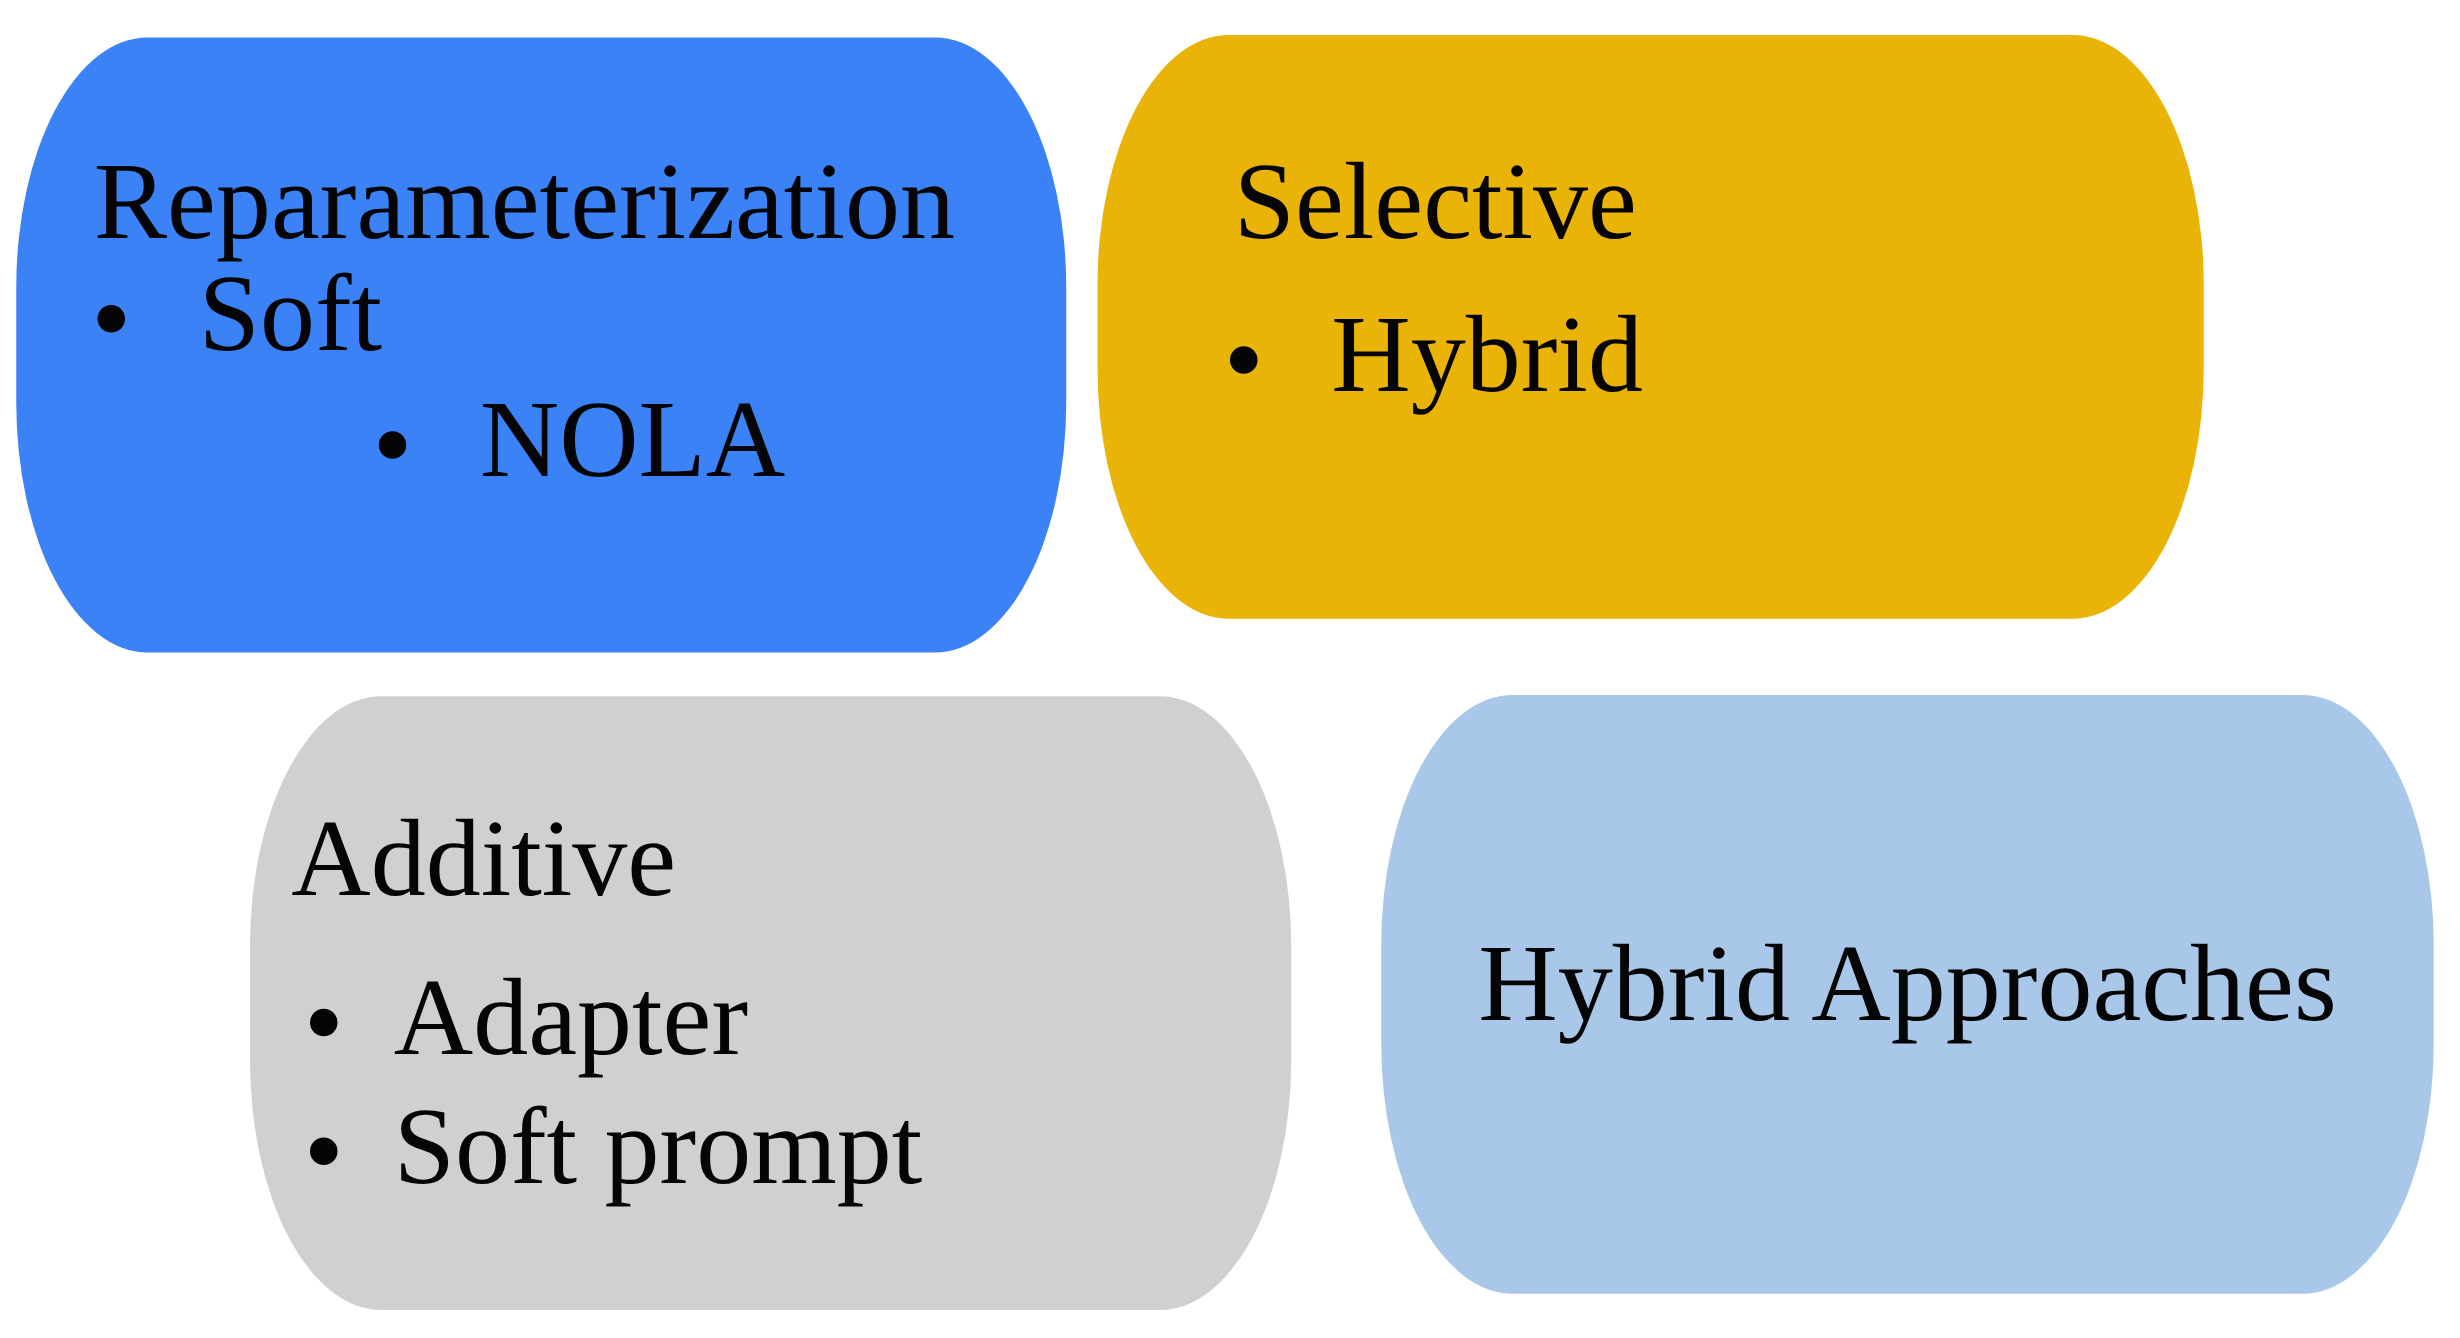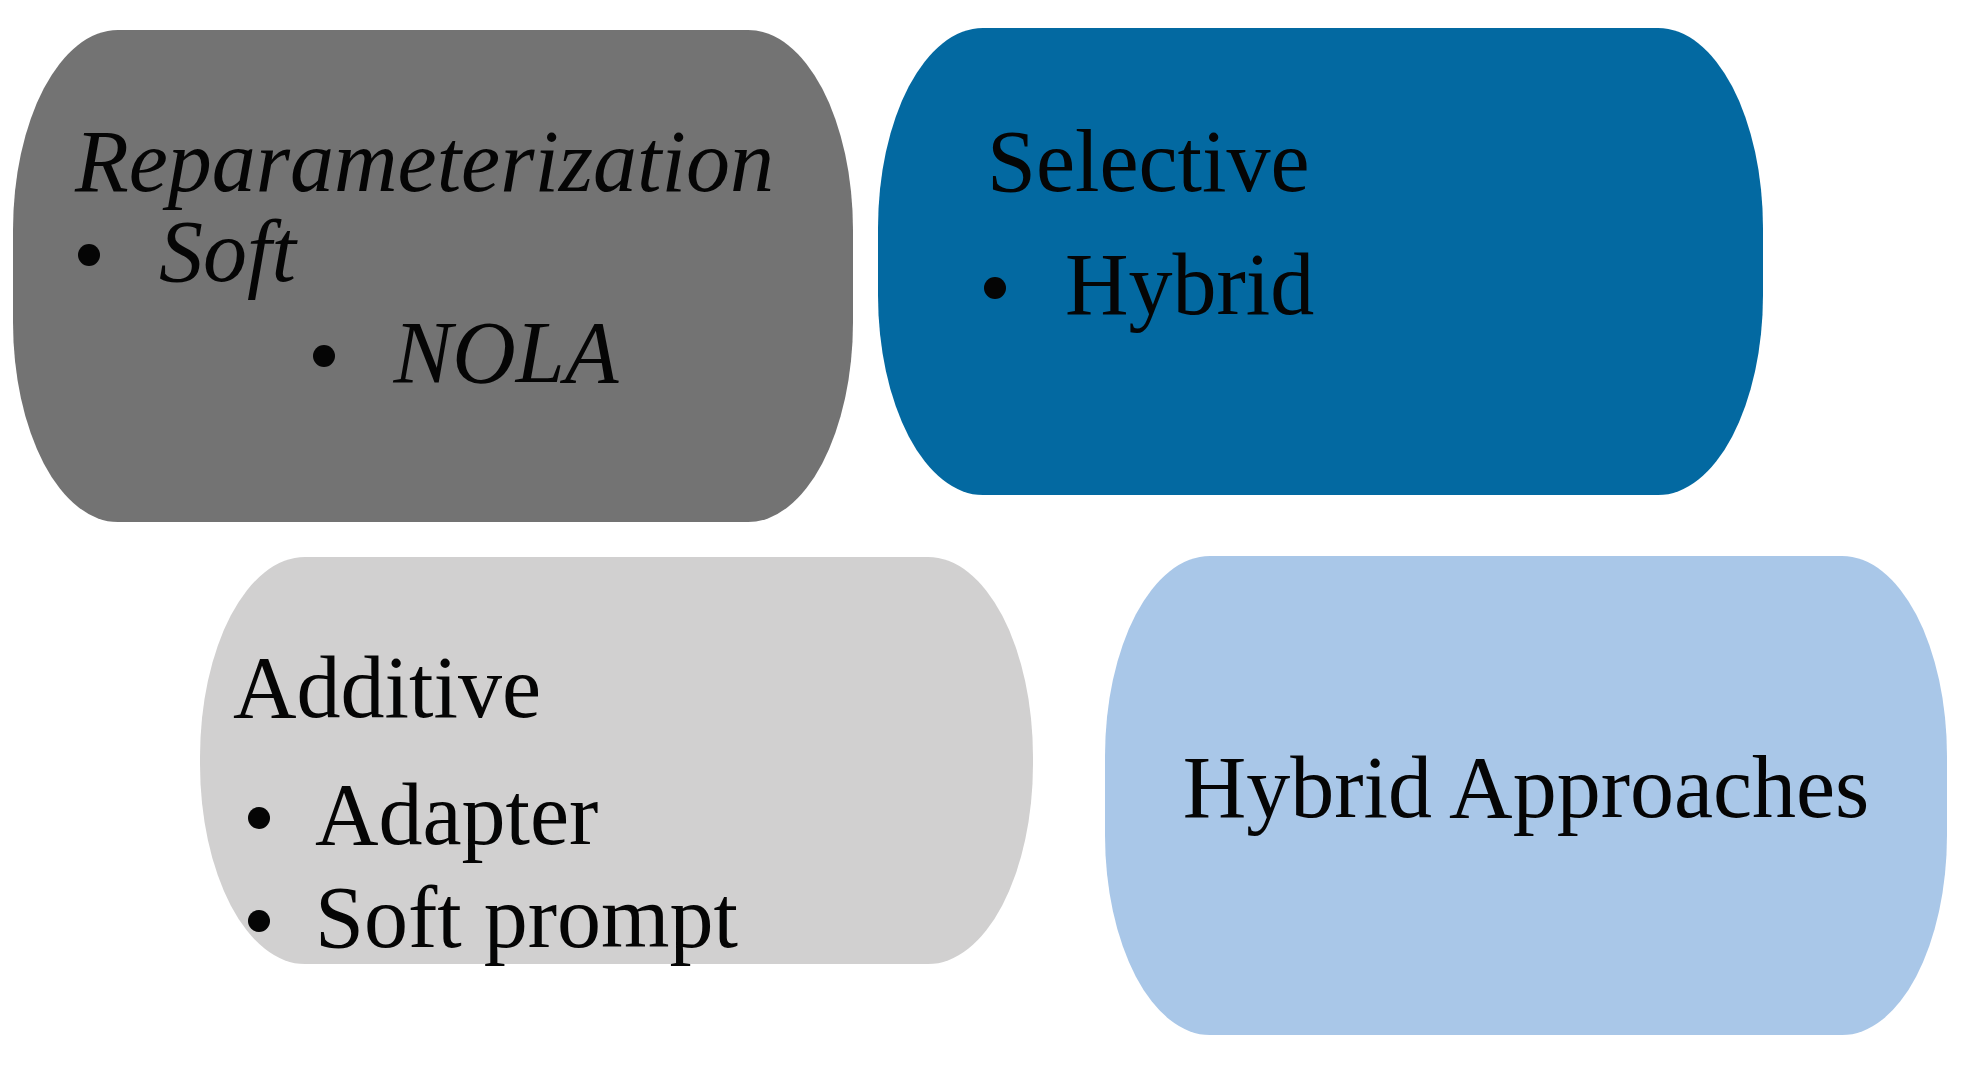--- a/index.html
+++ b/index.html
@@ -17,21 +17,21 @@
     color: #050505;
   }
   .box {
     position: absolute;
     border-radius: 105px / 200px;
     box-sizing: border-box;
   }
   
   .box-reparam  { left: 13px;   top: 30px;  width: 840px; height: 492px; }
   .box-selective{ left: 878px;  top: 28px;  width: 885px; height: 467px; }
-  .box-additive { left: 200px;  top: 557px; width: 833px; height: 407px; }
+  .box-additive { left: 200px;  top: 557px; width: 833px; height: 491px; }
   .box-hybrid   { left: 1105px; top: 556px; width: 842px; height: 479px;
                   display: flex; align-items: center; justify-content: center;
                   padding-bottom: 16px; }
   
   .title, .bullet-text {
     font-size: 88px;
     line-height: 90px;
     white-space: nowrap;
   }
   .title { margin: 0; font-weight: normal; }
@@ -61,35 +61,35 @@
     margin-top: 6px;
   }
   .box-reparam .dot, .box-selective .dot { margin-right: 59px; }
   .box-additive .dot { margin-right: 45px; }
 </style>
 </head>
 <body>
 
 <div class="canvas" style="color: rgb(5, 5, 5); background-color: rgb(255, 255, 255);">
 
-  <section class="box box-reparam" style="background-color: #737373; font-style: italic;">
+  <section class="box box-reparam" style="background-color: #3b82f6;">
     <h2 class="title">Reparameterization</h2>
     <div class="bullets">
       <div class="bullet">
         <span class="dot"></span>
         <span class="bullet-text">Soft</span>
       </div>
       <div class="bullet">
         <span class="dot"></span>
         <span class="bullet-text">NOLA</span>
       </div>
     </div>
   </section>
 
-  <section class="box box-selective" style="background-color: #0369a1;">
+  <section class="box box-selective" style="background-color: #eab308;">
     <h2 class="title">Selective</h2>
     <div class="bullets">
       <div class="bullet">
         <span class="dot"></span>
         <span class="bullet-text">Hybrid</span>
       </div>
     </div>
   </section>
 
   <section class="box box-additive" style="background-color: rgb(209, 208, 208);">

